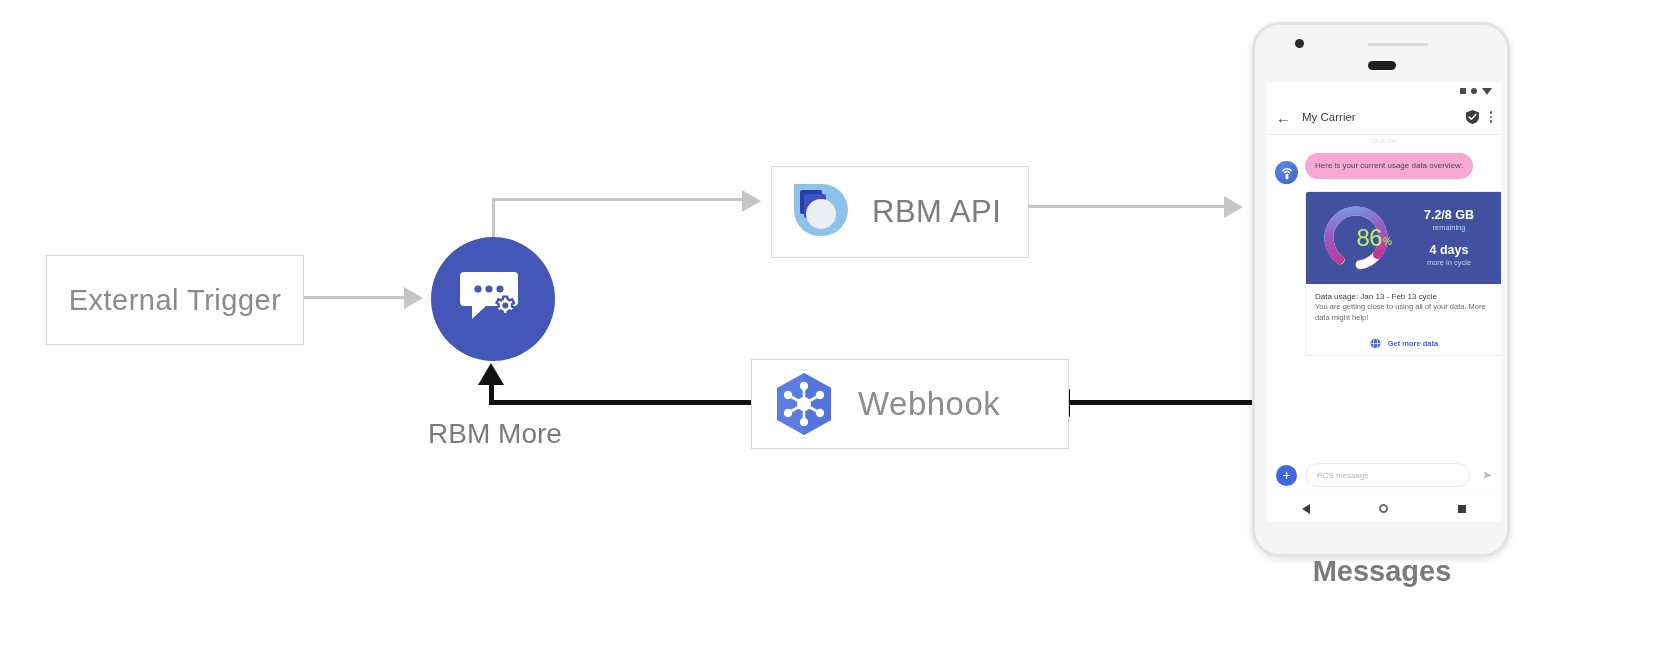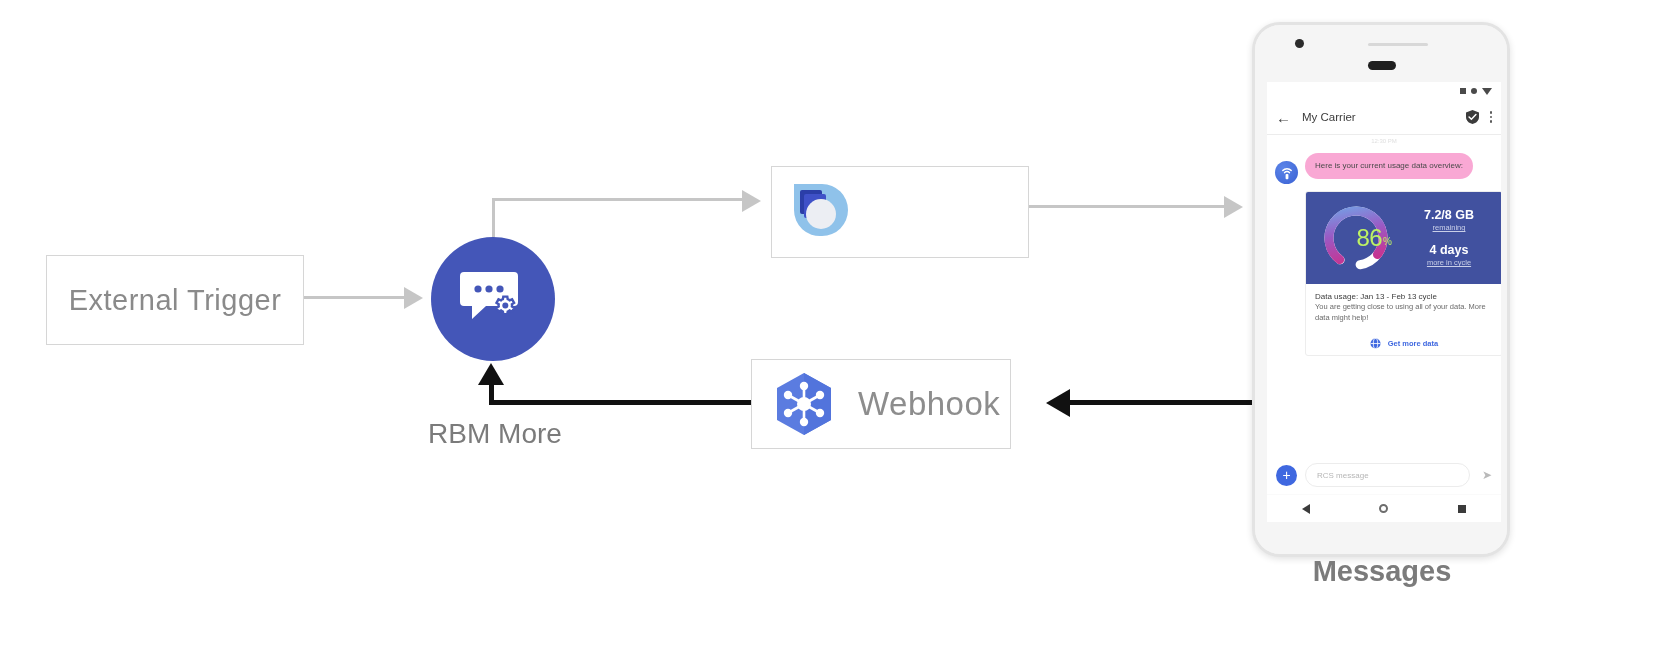--- a/index.html
+++ b/index.html
@@ -28,21 +28,21 @@
 
   
   #external-trigger { left:46px; top:255px; width:258px; height:90px; justify-content:center; }
   #external-trigger .node-label { font-size: 29px; color:#8a8a8a; }
 
   
   #rbm-api-box { left:771px; top:166px; width:258px; height:92px; padding-left:14px; gap:18px; }
   #rbm-api-box .node-label { font-size: 31px; color:#7d7d7d; }
 
   
-  #webhook-box { left:751px; top:359px; width:260px; height:90px; padding-left:14px; gap:16px; }
+  #webhook-box { left:751px; top:359px; width:318px; height:90px; padding-left:14px; gap:16px; }
   #webhook-box .node-label { font-size: 33px; color:#8d8d8d; }
 
   
   #rbm-agent-circle {
     position:absolute; left:431px; top:237px; width:124px; height:124px;
     border-radius:50%; background:#4456b8;
     display:flex; align-items:center; justify-content:center;
   }
   #rbm-agent-caption {
     position:absolute; left:395px; top:418px; width:200px; text-align:center;
@@ -132,21 +132,21 @@
     color:#bef264; font-weight:300;
   }
   #gauge-pct .num { font-size:24px; letter-spacing:-0.5px; }
   #gauge-pct .unit { font-size:10px; margin-left:1px; margin-top:7px; }
   #card-stats {
     position:absolute; right:0; top:0; width:106px; height:92px;
     display:flex; flex-direction:column; justify-content:center;
     align-items:center; color:#fff; gap:11px;
   }
   .stat-big { font-size:12.5px; font-weight:600; line-height:1.1; }
-  .stat-small { font-size:7.5px; color:#c9cfe8; line-height:1.1; margin-top:2px;text-decoration:underline; }
+  .stat-small { font-size:7.5px; color:#c9cfe8; line-height:1.1; margin-top:2px; }
   .stat-block { text-align:center; }
 
   #card-body { padding:8px 9px 6px 9px; }
   #card-title { font-size:8px; font-weight:400; color:#3c3c3c; margin-bottom:0; }
   #card-desc { font-size:7.5px; color:#6b6b6b; line-height:1.5; }
   #card-action {
     display:flex; align-items:center; justify-content:center; gap:7px;
     padding:8px 0 6px 0; font-size:7.5px; color:#3f68e0; font-weight:600;
   }
 
@@ -221,20 +221,21 @@
   </div>
   <div id="rbm-agent-caption">RBM More</div>
 
   <div class="node-box" id="rbm-api-box">
     <svg width="68" height="68" viewBox="0 0 68 68">
       <path d="M8 6 h28 a26 26 0 0 1 0 52 a26 26 0 0 1 -28 -26 z" fill="#8fc2ea"></path>
       <path d="M16 12 h18 a2 2 0 0 1 2 2 v20 a2 2 0 0 1 -2 2 h-18 a2 2 0 0 1 -2 -2 v-20 a2 2 0 0 1 2 -2 z" fill="#2b3ea8"></path>
       <path d="M20 16 h18 a2 2 0 0 1 2 2 v20 a2 2 0 0 1 -2 2 h-18 a2 2 0 0 1 -2 -2 v-20 a2 2 0 0 1 2 -2 z" fill="#3f51c8"></path>
       <circle cx="35" cy="36" r="15" fill="#eceef3"></circle>
     </svg>
+    <span class="node-label">RBM API</span>
   </div>
 
   <div class="node-box" id="webhook-box">
     <svg width="76" height="76" viewBox="0 0 76 76">
       <path d="M38 7 L65 22 L65 54 L38 69 L11 54 L11 22 Z" fill="#5b7ce0"></path>
       <path d="M38 7 L65 22 L65 54 L38 69 Z" fill="#5274dc"></path>
       <circle cx="38" cy="38" r="7" fill="#ffffff"></circle>
       <circle cx="38" cy="20" r="4.2" fill="#ffffff"></circle>
       <circle cx="38" cy="56" r="4.2" fill="#ffffff"></circle>
       <circle cx="22" cy="29" r="4.2" fill="#ffffff"></circle>

